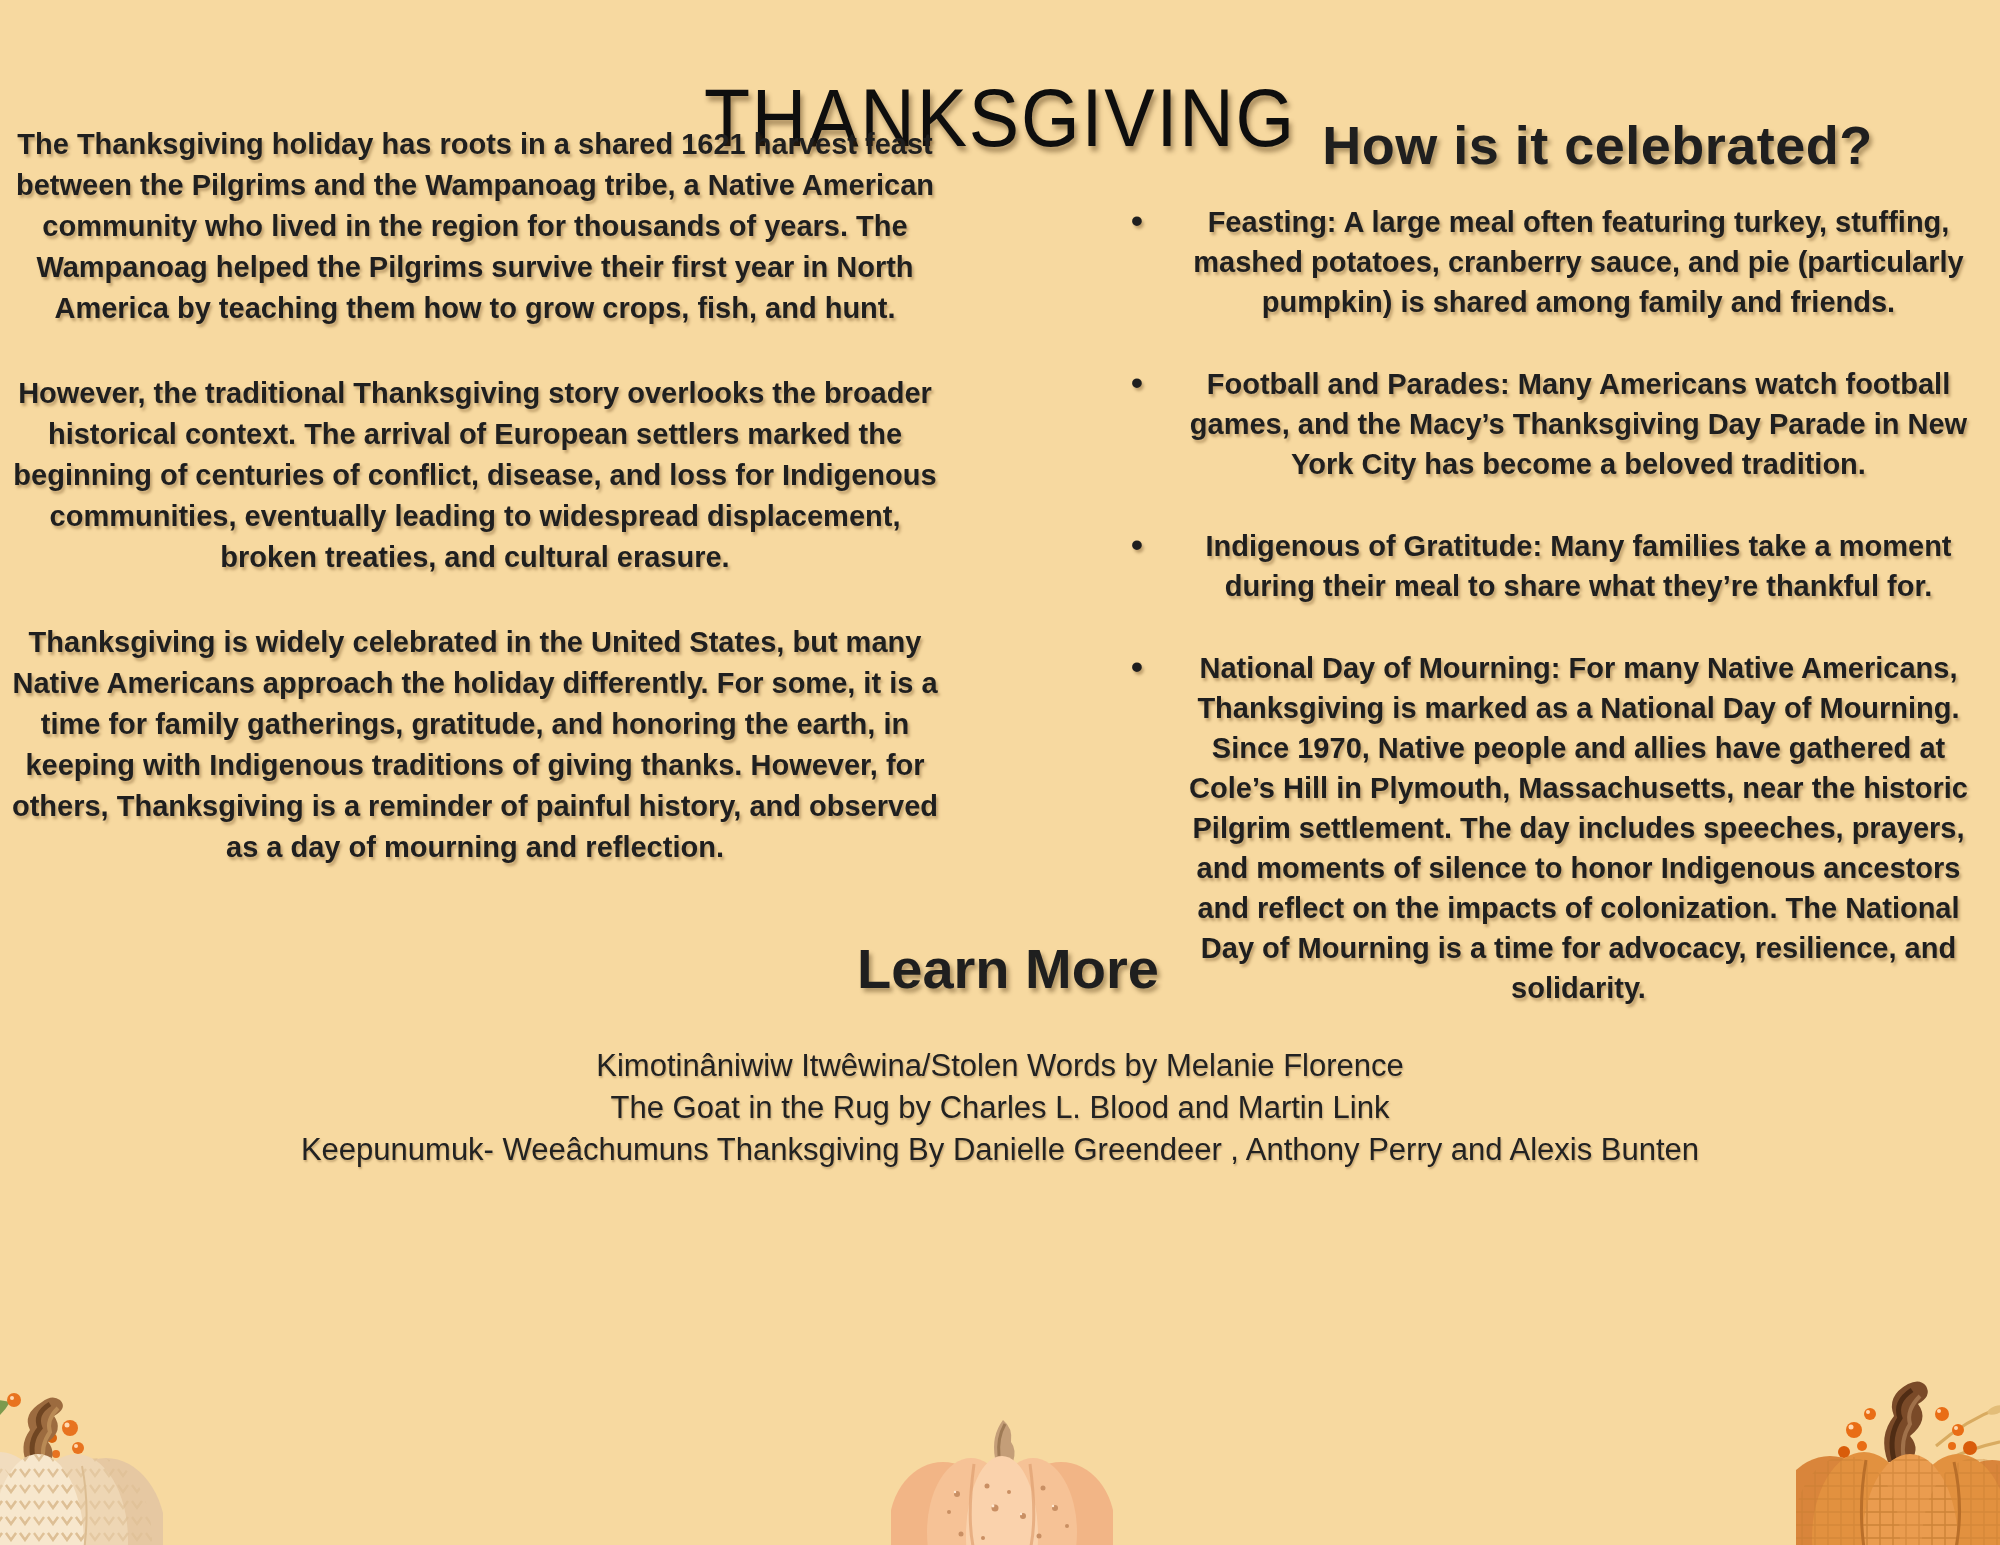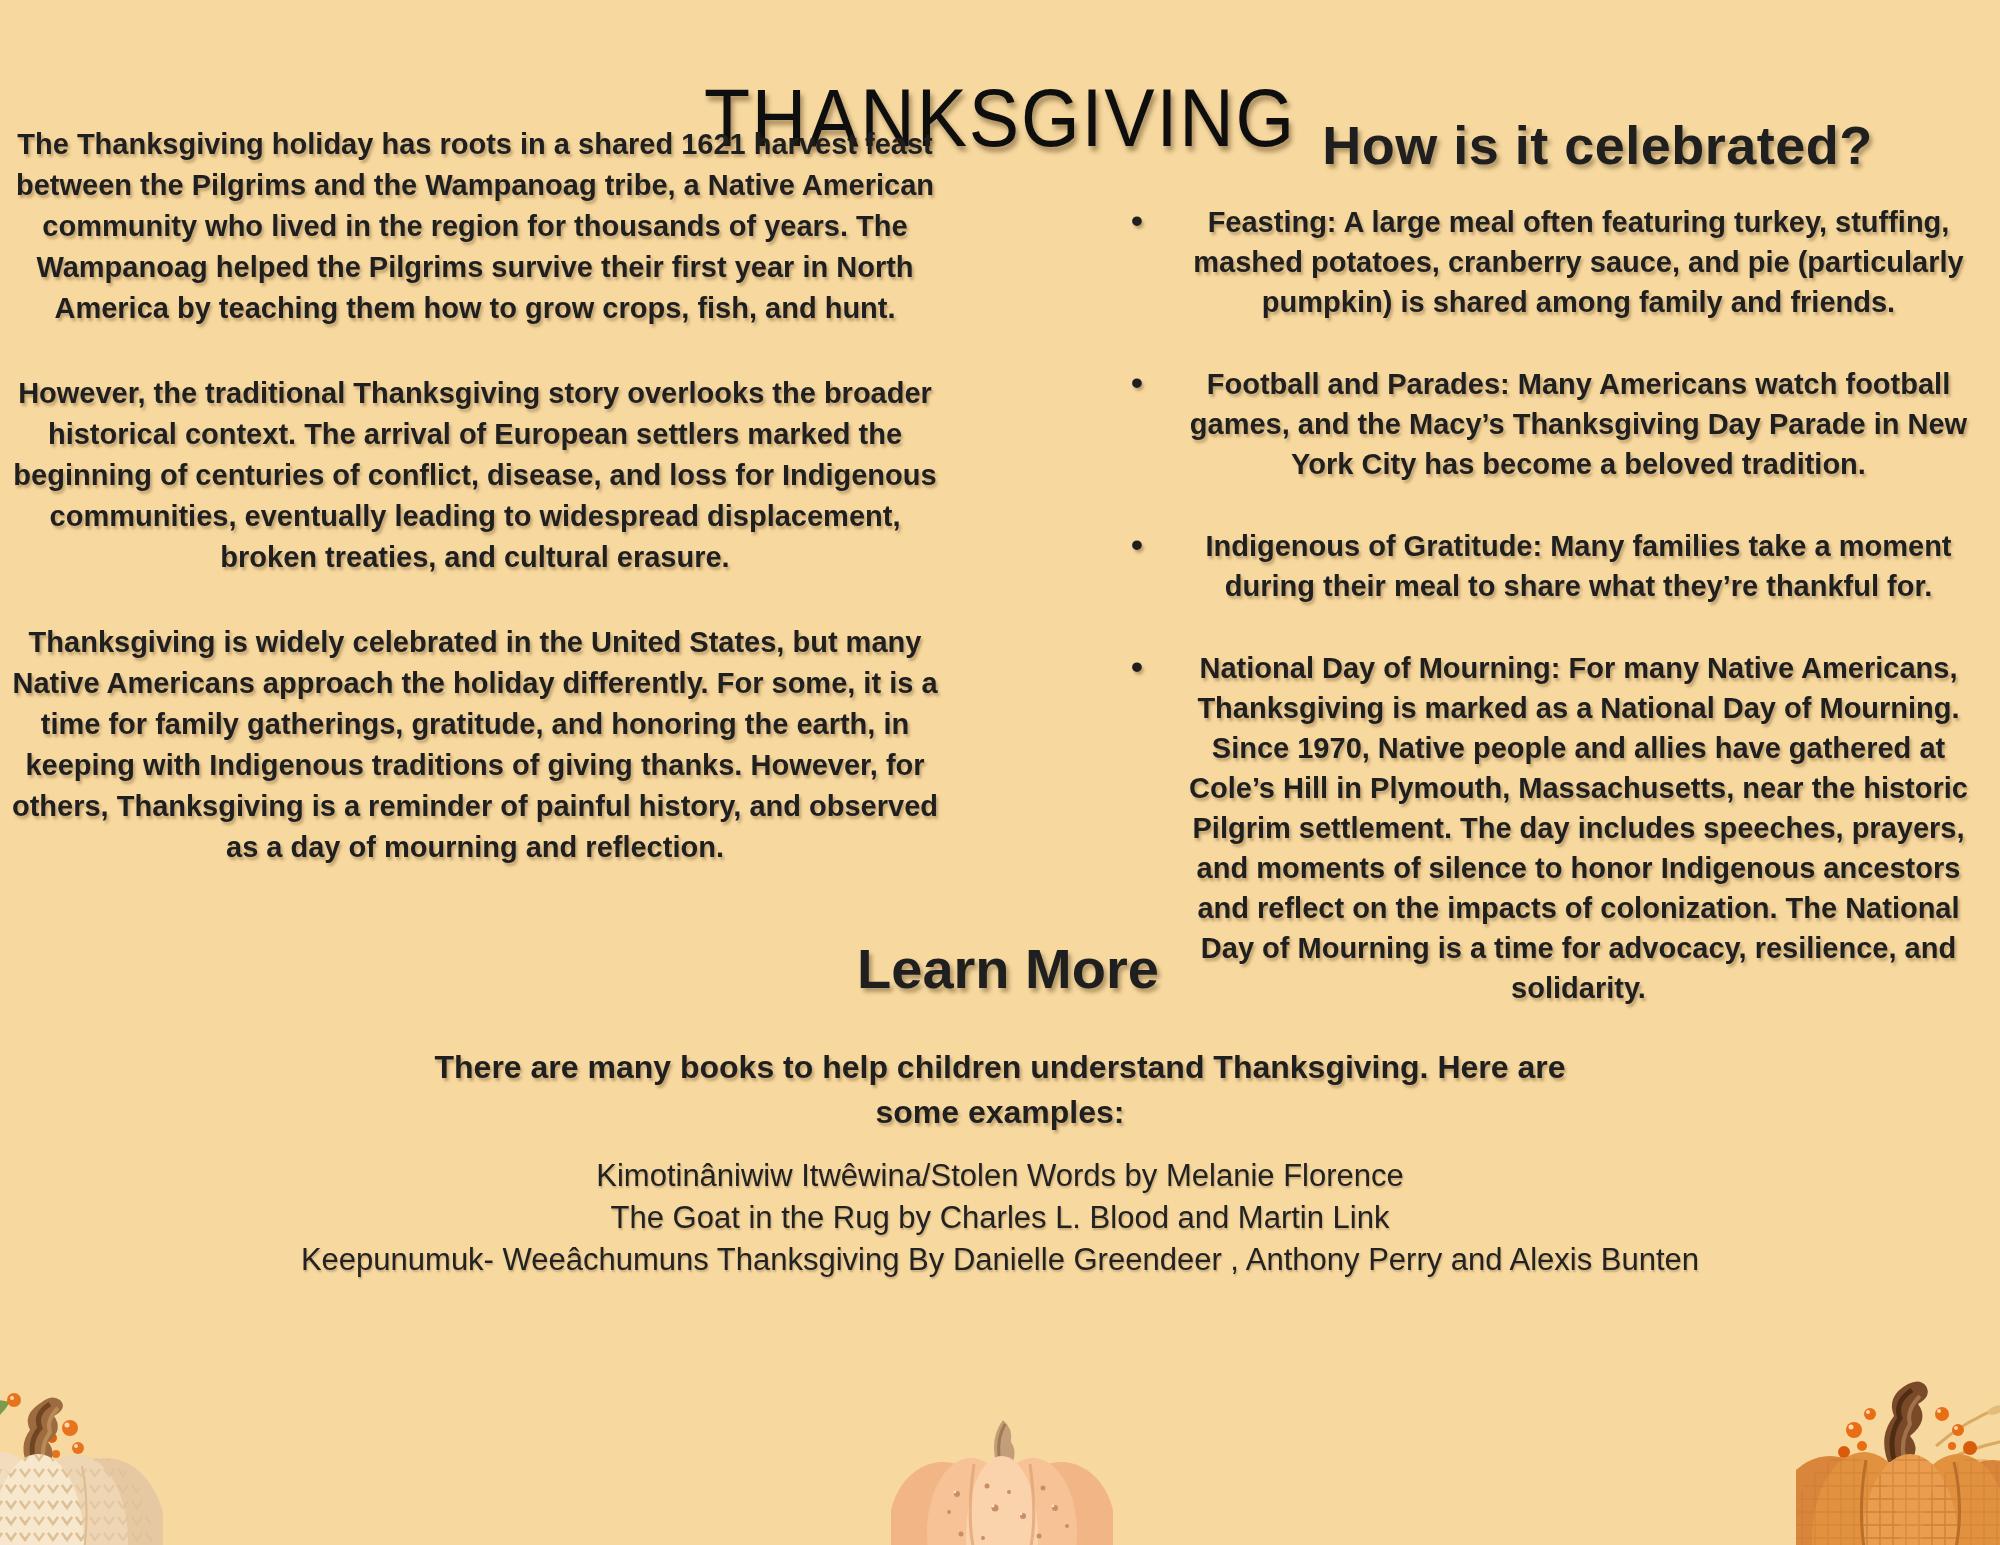--- a/index.html
+++ b/index.html
@@ -99,21 +99,20 @@
     </li>
     <li>
       <span class="dot">•</span>
       <span>National Day of Mourning: For many Native Americans, Thanksgiving is marked as a National Day of Mourning. Since 1970, Native people and allies have gathered at Cole’s Hill in Plymouth, Massachusetts, near the historic Pilgrim settlement. The day includes speeches, prayers, and moments of silence to honor Indigenous ancestors and reflect on the impacts of colonization. The National Day of Mourning is a time for advocacy, resilience, and solidarity.</span>
     </li>
   </ul>
 </section>
 
 <section class="learn">
   <h2>Learn More</h2>
-  <p class="intro">There are many books to help children understand Thanksgiving. Here are some examples:</p>
   <ul class="books">
     <li>Kimotinâniwiw Itwêwina/Stolen Words by Melanie Florence</li>
     <li>The Goat in the Rug by Charles L. Blood and Martin Link</li>
     <li>Keepunumuk- Weeâchumuns Thanksgiving By Danielle Greendeer , Anthony Perry and Alexis Bunten</li>
   </ul>
 </section>
 
 <svg id="pumpkin-left" class="pumpkin" width="215" height="165" viewBox="0 0 215 165">
   <defs>
     <pattern id="knit" width="14" height="16" patternUnits="userSpaceOnUse">

